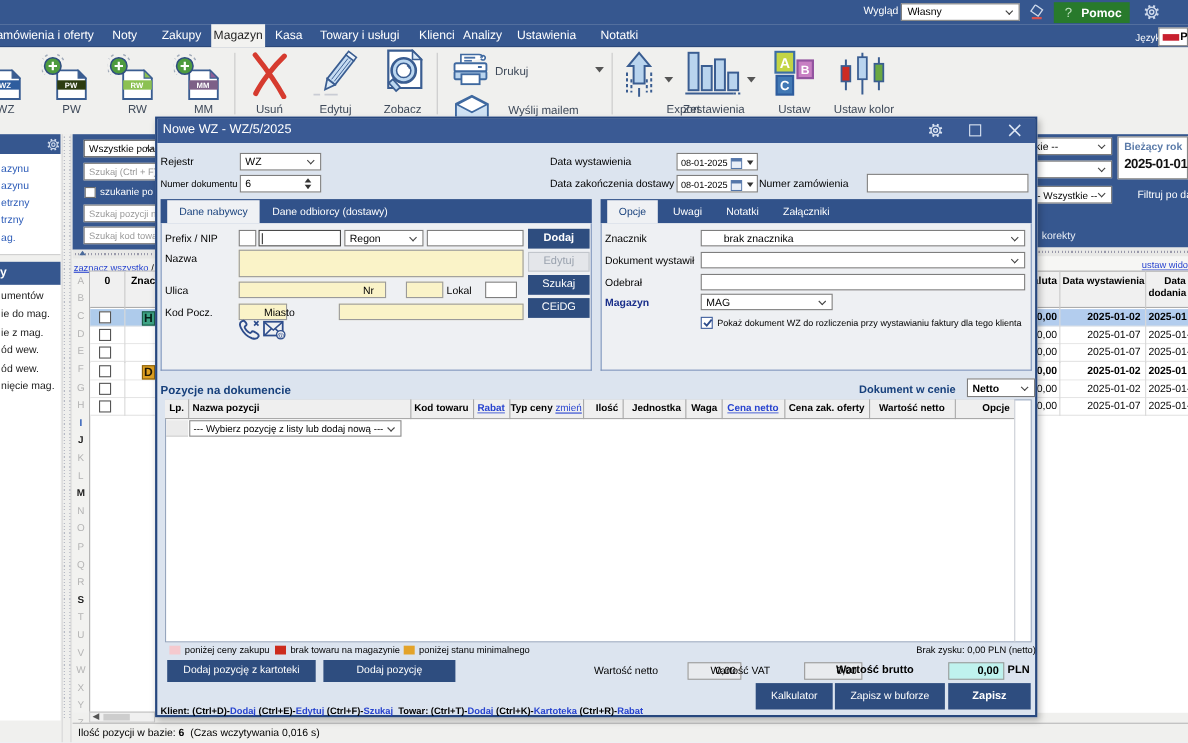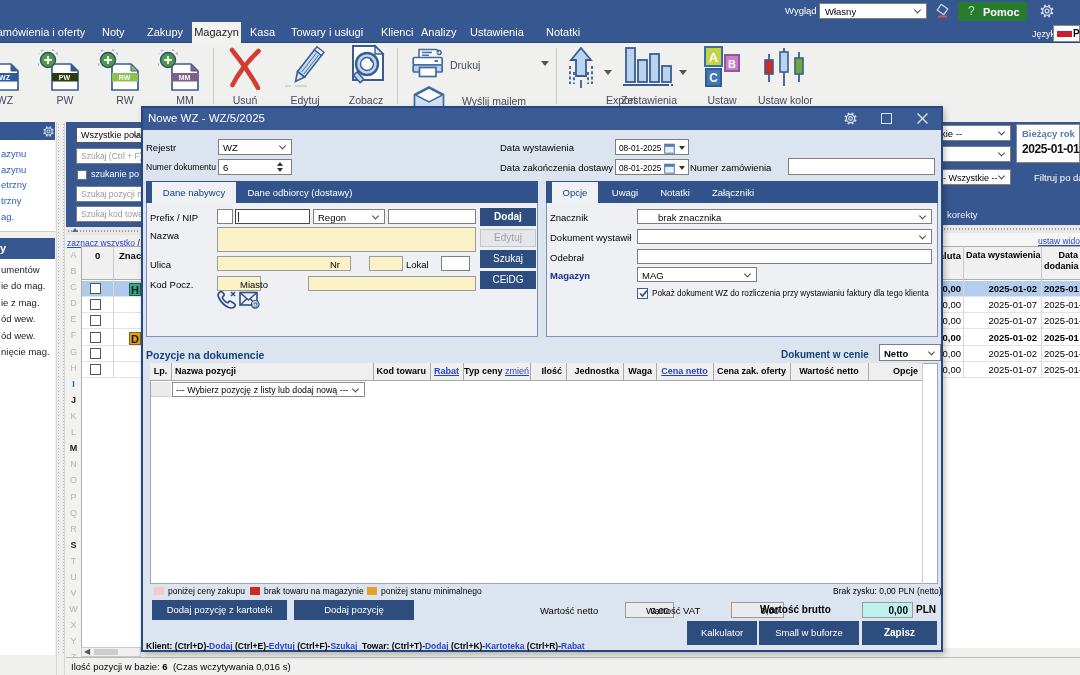--- a/index.html
+++ b/index.html
@@ -525,17 +525,17 @@
 <div class="btn abs" style="left:152px;top:600px;width:135px;height:20px;font-size:9.5px;line-height:19px;">Dodaj pozycję z kartoteki</div>
 <div class="btn abs" style="left:294px;top:600px;width:120px;height:20px;font-size:9.5px;line-height:19px;">Dodaj pozycję</div>
 <div class="labr" style="left:540px;top:605px;width:83px;">Wartość netto</div>
 <div class="abs" style="left:625px;top:602px;width:49px;height:16px;background:#e9ebee;border:1px solid #9a9a9a;font-size:9.5px;text-align:right;line-height:15px;padding-right:4px;">0,00</div>
 <div class="labr" style="left:646px;top:605px;width:83px;">Wartość VAT</div>
 <div class="abs" style="left:731px;top:602px;width:53px;height:16px;background:#e9ebee;border:1px solid #9a9a9a;font-size:9.5px;text-align:right;line-height:15px;padding-right:4px;">0,00</div>
 <div class="labr" style="left:760px;top:604px;width:100px;font-weight:bold;font-size:10px;">Wartość brutto</div>
 <div class="abs" style="left:862px;top:602px;width:51px;height:16px;background:#bff2ee;border:1px solid #9a9a9a;font-size:10px;font-weight:bold;text-align:right;line-height:15px;padding-right:4px;">0,00</div>
 <div class="abs" style="left:916px;top:604px;font-weight:bold;font-size:10px;">PLN</div>
 <div class="btn abs" style="left:687px;top:621px;width:70px;height:24px;font-size:9.5px;line-height:23px;">Kalkulator</div>
-<div class="btn abs" style="left:759px;top:621px;width:100px;height:24px;font-size:9.5px;line-height:23px;">Small w buforze</div>
+<div class="btn abs" style="left:759px;top:621px;width:100px;height:24px;font-size:9.5px;line-height:23px;">Zapisz w buforze</div>
 <div class="btn abs" style="left:862px;top:621px;width:75px;height:24px;font-size:10px;font-weight:bold;line-height:23px;">Zapisz</div>
 <div class="abs" style="left:146px;top:641px;font-size:8.5px;font-weight:bold;white-space:nowrap;">Klient: (Ctrl+D)-<span style="color:#2743cf;">Dodaj</span> (Ctrl+E)-<span style="color:#2743cf;">Edytuj</span> (Ctrl+F)-<span style="color:#2743cf;">Szukaj</span>&nbsp; Towar: (Ctrl+T)-<span style="color:#2743cf;">Dodaj</span> (Ctrl+K)-<span style="color:#2743cf;">Kartoteka</span> (Ctrl+R)-<span style="color:#2743cf;">Rabat</span></div>
 </div>
 
 </div>
 </body></html>

